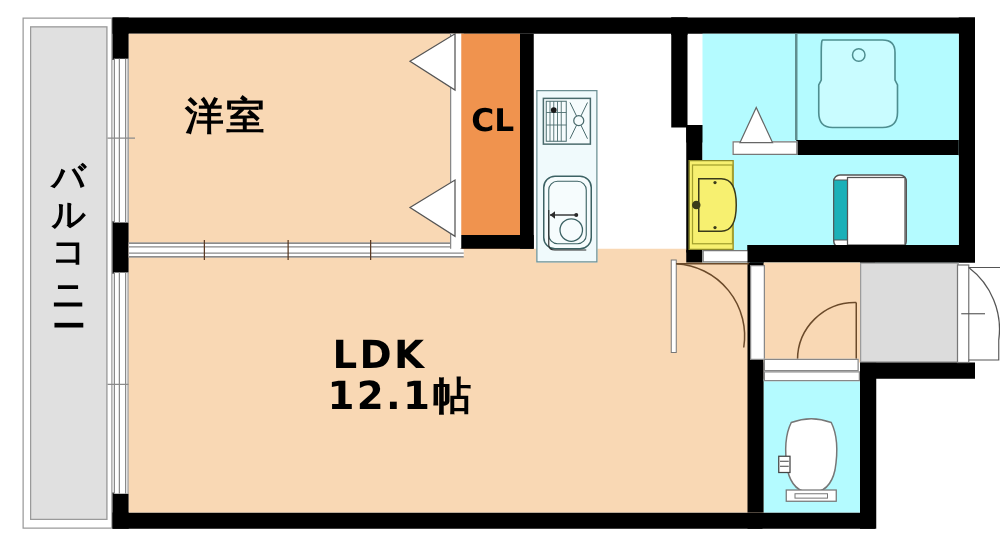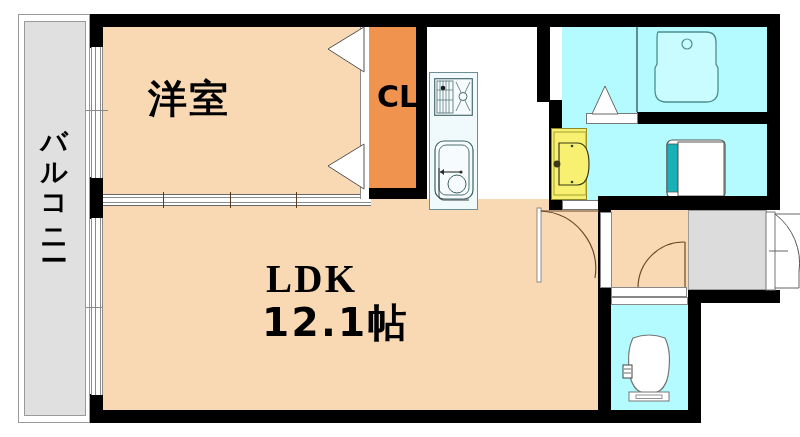--- a/index.html
+++ b/index.html
@@ -26,22 +26,22 @@
   .hairline{background:#8a8a8a;}
   
   .label{
     position:absolute;
     color:#000;
     font-weight:bold;
     letter-spacing:0.06em;
     white-space:nowrap;
     font-family:"DejaVu Sans","Liberation Sans",sans-serif;
   }
-  .label.big{font-size:39px;}
-  .label.cl{font-size:30px;font-weight:bold;letter-spacing:0;}
+  .label.big{font-size:31px;}
+  .label.cl{font-size:25px;font-weight:bold;letter-spacing:0;}
   .vtext{
     position:absolute;
     writing-mode:vertical-rl;
     text-orientation:upright;
     font-size:27px;
     font-weight:bold;
     color:#000;
     letter-spacing:0.12em;
     font-family:"DejaVu Sans","Liberation Sans",sans-serif;
   }
@@ -85,21 +85,21 @@
 
   <div class="abs fill-room" style="left:103px;top:199px;width:508px;height:211px;"></div>
 
   <div class="abs fill-white" style="left:103px;top:194px;width:268px;height:12px;border-top:1px solid #666;border-bottom:1px solid #666;"></div>
   <div class="abs hairline" style="left:103px;top:197px;width:268px;height:1px;"></div>
   <div class="abs hairline" style="left:103px;top:202px;width:268px;height:1px;"></div>
   <div class="abs" style="left:163px;top:192px;width:1px;height:16px;background:#5b3a22;"></div>
   <div class="abs" style="left:230px;top:192px;width:1px;height:16px;background:#5b3a22;"></div>
   <div class="abs" style="left:296px;top:192px;width:1px;height:16px;background:#5b3a22;"></div>
 
-  <div class="label big" style="left:266px;top:256px;font-family:Liberation Serif, serif;">LDK</div>
+  <div class="label big" style="left:266px;top:266px;">LDK</div>
   <div class="label big" style="left:262px;top:296px;">12.1帖</div>
 
   <div class="abs fill-cl" style="left:368px;top:27px;width:48px;height:172px;"></div>
   <div class="abs wall" style="left:416px;top:27px;width:11px;height:172px;"></div>
   <div class="abs wall" style="left:368px;top:188px;width:59px;height:11px;"></div>
 
   <div class="abs fill-white" style="left:360px;top:27px;width:9px;height:172px;border-left:1px solid #888;"></div>
   <svg class="abs" style="left:328px;top:27px;" width="36" height="45" viewBox="0 0 36 45">
     <polygon points="36,0 36,45 0,22" fill="#ffffff" stroke="#555" stroke-width="1"></polygon>
   </svg>

